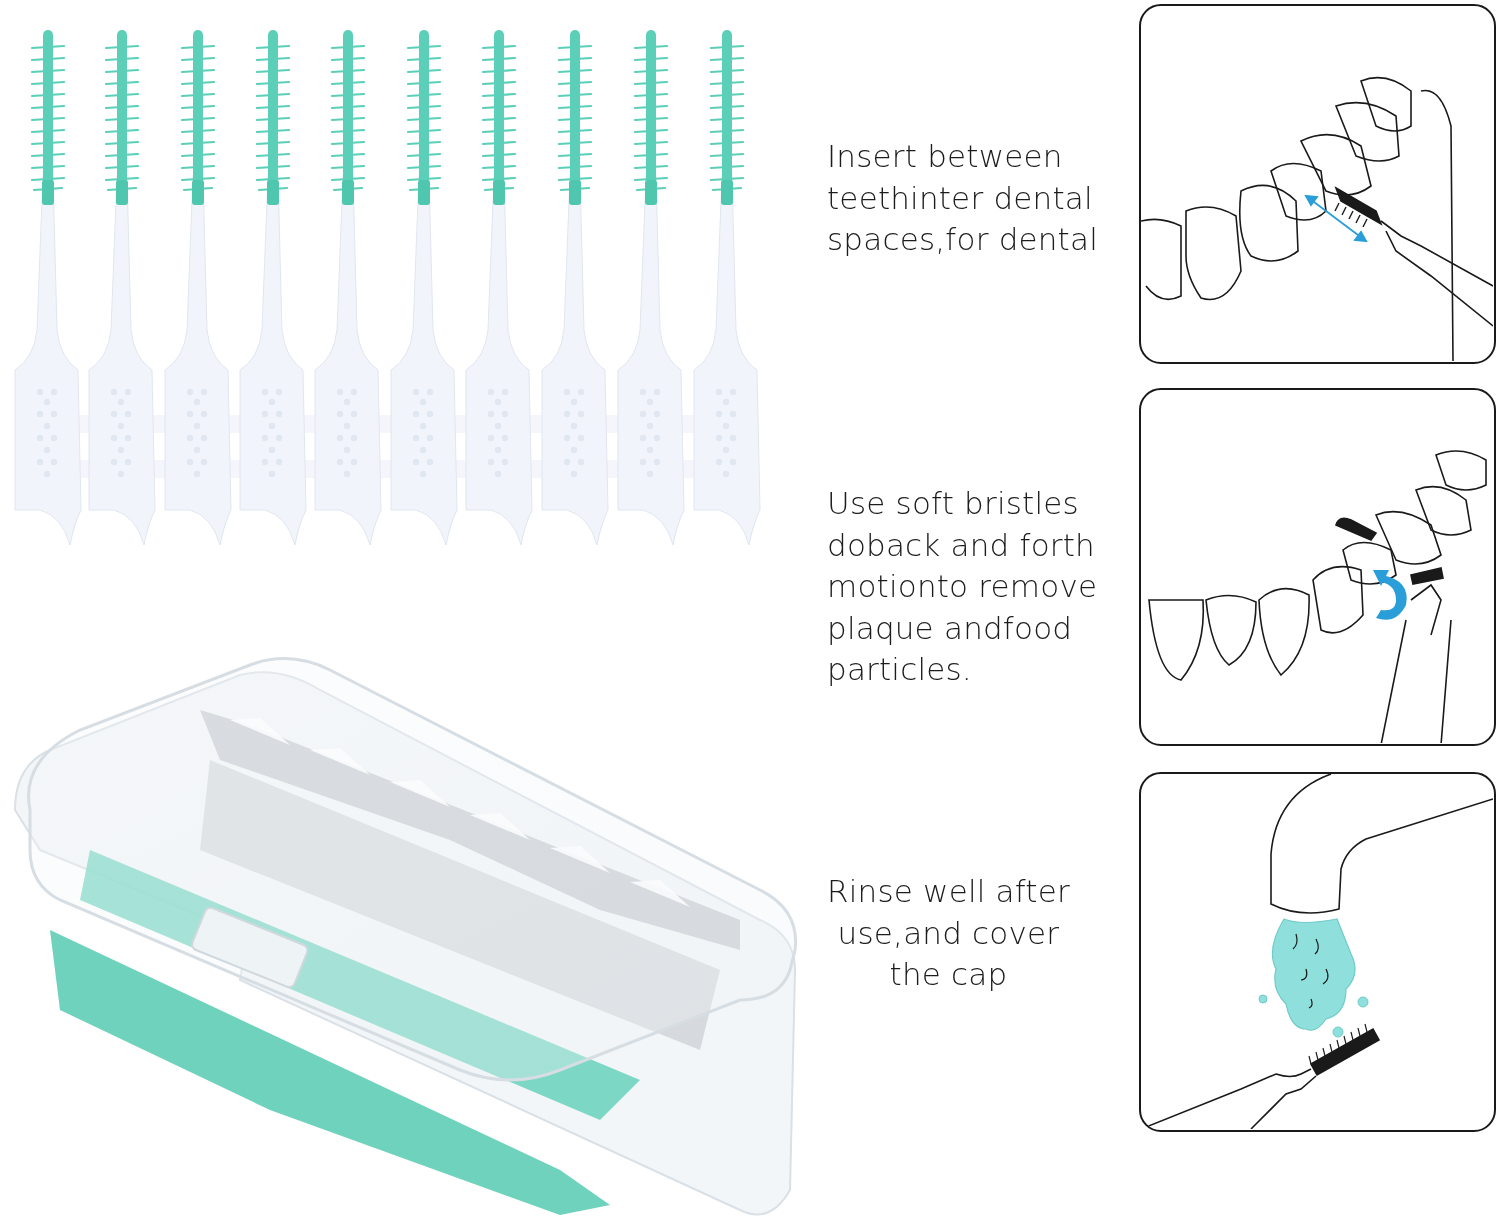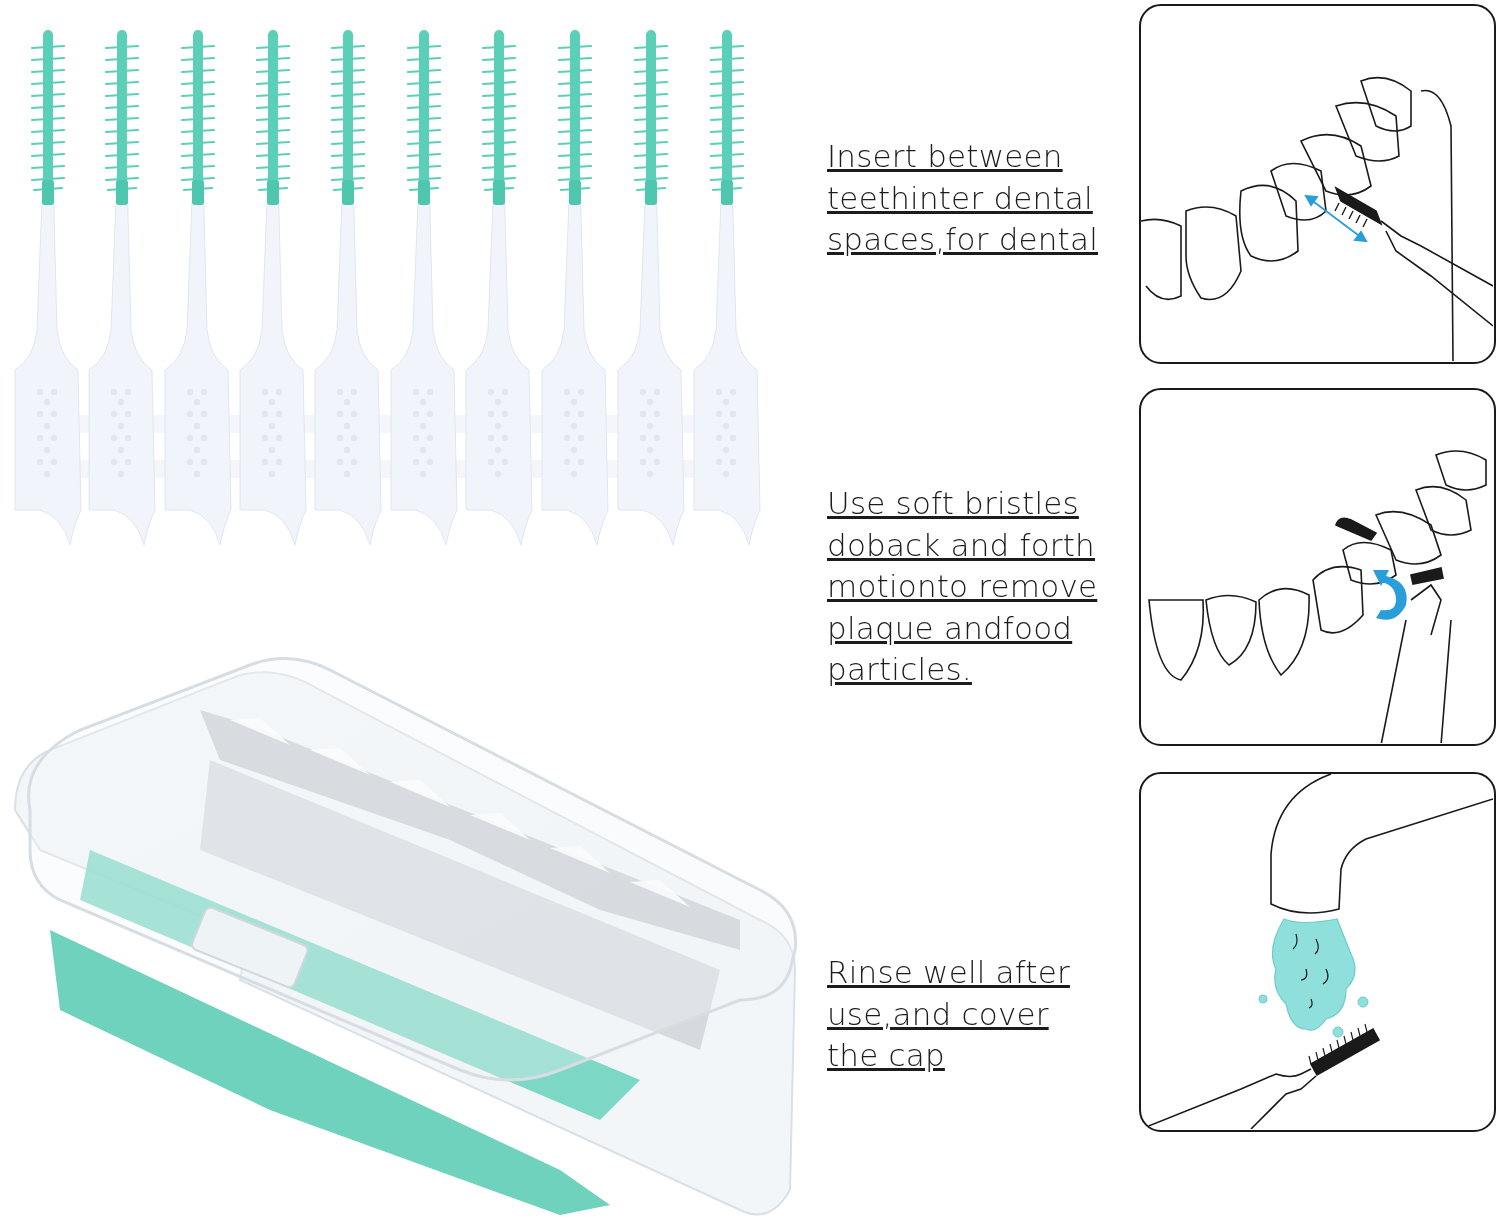--- a/index.html
+++ b/index.html
@@ -1,17 +1,17 @@
 <!DOCTYPE html>
 <html><head>
   <meta charset="utf-8">
   <style>
     html, body { margin: 0; padding: 0; background: #ffffff; }
     body { width: 1500px; height: 1220px; position: relative; overflow: hidden; font-family: "DejaVu Sans", sans-serif; }
-    .abs { position: absolute; text-decoration: underline; }
+    .abs { position: absolute; }
     .brush-row { left: 0; top: 0; width: 800px; height: 560px; }
     .case-photo { left: 0; top: 650px; width: 800px; height: 570px; }
     .caption { left: 827px; color: #1c1c1c; font-size: 31px; line-height: 41.5px; letter-spacing: 0.2px; white-space: pre-line; font-family: "DejaVu Sans", sans-serif; font-weight: 300; }
     .panel { left: 1139px; width: 357px; border: 2.5px solid #1a1a1a; border-radius: 22px; background: #fff; overflow: hidden; box-sizing: border-box; }
     .panel svg { display: block; }
   </style>
 </head>
 <body>
 
 <div class="abs brush-row">
@@ -188,21 +188,21 @@
       <path d="M 270 210 L 290 195 L 300 210 L 290 245"></path>
       <path d="M 240 355 L 265 230 M 300 355 L 310 230"></path>
     </g>
     <g>
       <path d="M 240 185 Q 270 190 265 215 Q 255 235 235 228 L 240 220 Q 255 222 255 210 Q 255 195 240 192 Z" fill="#2a9ed8" stroke="none"></path>
       <path d="M 232 180 L 248 180 L 240 196 Z" fill="#2a9ed8" stroke="none"></path>
     </g>
   </svg>
 </div>
 
-<div class="abs caption" style="top:952px;">Rinse well after
+<div class="abs caption" style="top:871px;text-align:center;">Rinse well after
 use,and cover
 the cap</div>
 <div class="abs panel" style="top:772px; height:360px;">
   <svg width="352" height="355" viewBox="0 0 352 355" xmlns="http://www.w3.org/2000/svg" fill="none" stroke="#1a1a1a" stroke-width="1.6">
     <g>
       <path d="M 190 0 Q 135 20 130 80 L 130 130 Q 160 145 198 135 L 200 95 Q 205 75 225 65 L 352 25"></path>
     </g>
     <g>
       <path d="M 143 145 Q 160 152 196 145 L 210 180 Q 220 200 205 215 Q 205 240 185 245 Q 175 260 165 255 Q 150 255 145 230 Q 130 215 135 195 Q 125 175 143 145 Z" fill="#8fe0dc" stroke="#6fcbc8" stroke-width="1.2"></path>
       <g fill="#8fe0dc" stroke="#6fcbc8" stroke-width="1">

